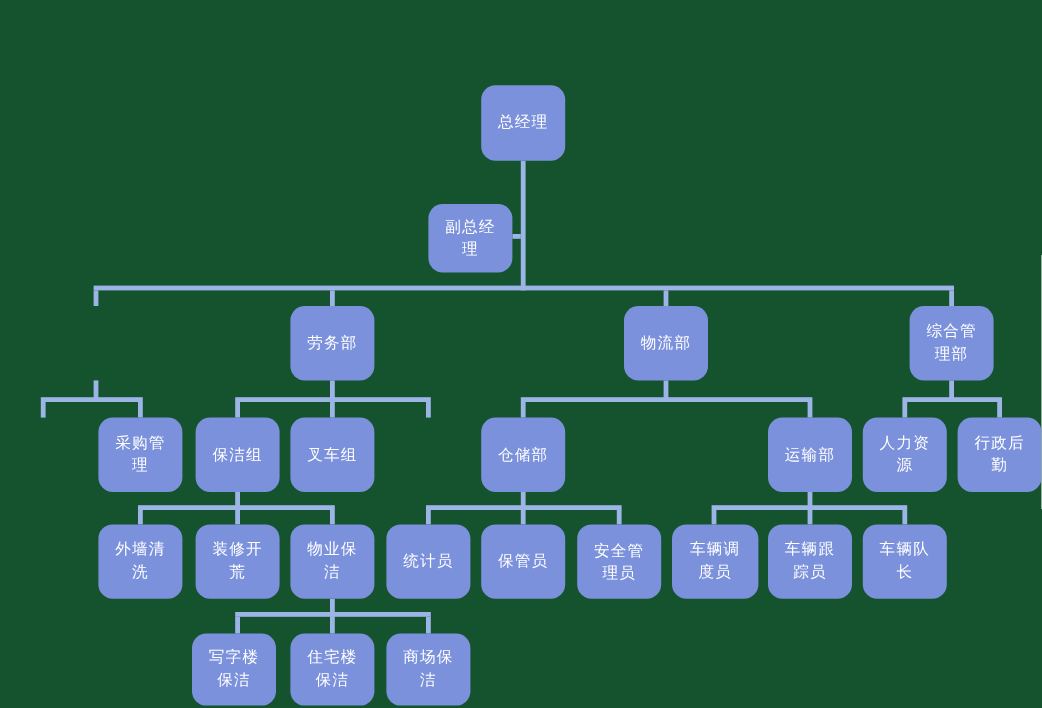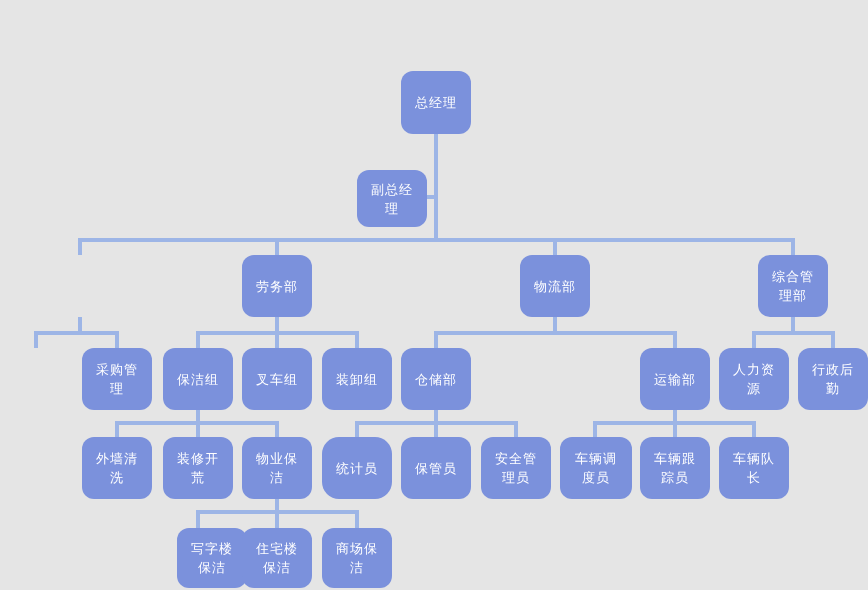--- a/index.html
+++ b/index.html
@@ -5,21 +5,21 @@
   html, body {
     margin: 0;
     padding: 0;
     background: #ffffff;
     font-family: "DejaVu Sans", "Liberation Sans", sans-serif;
   }
   #canvas {
     position: relative;
     width: 868px;
     height: 590px;
-    background: #e5e5e5;
+    background: #14532d;
     overflow: hidden;
   }
   .node {
     position: absolute;
     background: #7b91dc;
     border-radius: 12px;
     display: flex;
     align-items: center;
     justify-content: center;
     box-sizing: border-box;
@@ -118,23 +118,20 @@
   <div class="node" style="left:82px;top:348px;width:70px;height:62px;">
     <span class="label">采购管
 理</span>
   </div>
   <div class="node" style="left:242px;top:348px;width:70px;height:62px;">
     <span class="label">叉车组</span>
   </div>
   <div class="node" style="left:163px;top:348px;width:70px;height:62px;">
     <span class="label">保洁组</span>
   </div>
-  <div class="node" style="left:322px;top:348px;width:70px;height:62px;">
-    <span class="label">装卸组</span>
-  </div>
   <div class="node" style="left:401px;top:348px;width:70px;height:62px;">
     <span class="label">仓储部</span>
   </div>
   <div class="node" style="left:640px;top:348px;width:70px;height:62px;">
     <span class="label">运输部</span>
   </div>
   <div class="node" style="left:719px;top:348px;width:70px;height:62px;">
     <span class="label">人力资
 源</span>
   </div>
@@ -148,21 +145,21 @@
 洗</span>
   </div>
   <div class="node" style="left:163px;top:437px;width:70px;height:62px;">
     <span class="label">装修开
 荒</span>
   </div>
   <div class="node" style="left:242px;top:437px;width:70px;height:62px;">
     <span class="label">物业保
 洁</span>
   </div>
-  <div class="node" style="left:322px;top:437px;width:70px;height:62px;border-radius:17px;">
+  <div class="node" style="left:322px;top:437px;width:70px;height:62px;">
     <span class="label">统计员</span>
   </div>
   <div class="node" style="left:401px;top:437px;width:70px;height:62px;">
     <span class="label">保管员</span>
   </div>
   <div class="node" style="left:481px;top:437px;width:70px;height:62px;font-family:Liberation Serif, serif;">
     <span class="label">安全管
 理员</span>
   </div>
   <div class="node" style="left:560px;top:437px;width:72px;height:62px;">
@@ -171,21 +168,21 @@
   </div>
   <div class="node" style="left:640px;top:437px;width:70px;height:62px;">
     <span class="label">车辆跟
 踪员</span>
   </div>
   <div class="node" style="left:719px;top:437px;width:70px;height:62px;">
     <span class="label">车辆队
 长</span>
   </div>
 
-  <div class="node" style="left:160px;top:528px;width:70px;height:60px;margin-left:17px;">
+  <div class="node" style="left:160px;top:528px;width:70px;height:60px;">
     <span class="label">写字楼
 保洁</span>
   </div>
   <div class="node" style="left:242px;top:528px;width:70px;height:60px;">
     <span class="label">住宅楼
 保洁</span>
   </div>
   <div class="node" style="left:322px;top:528px;width:70px;height:60px;">
     <span class="label">商场保
 洁</span>

